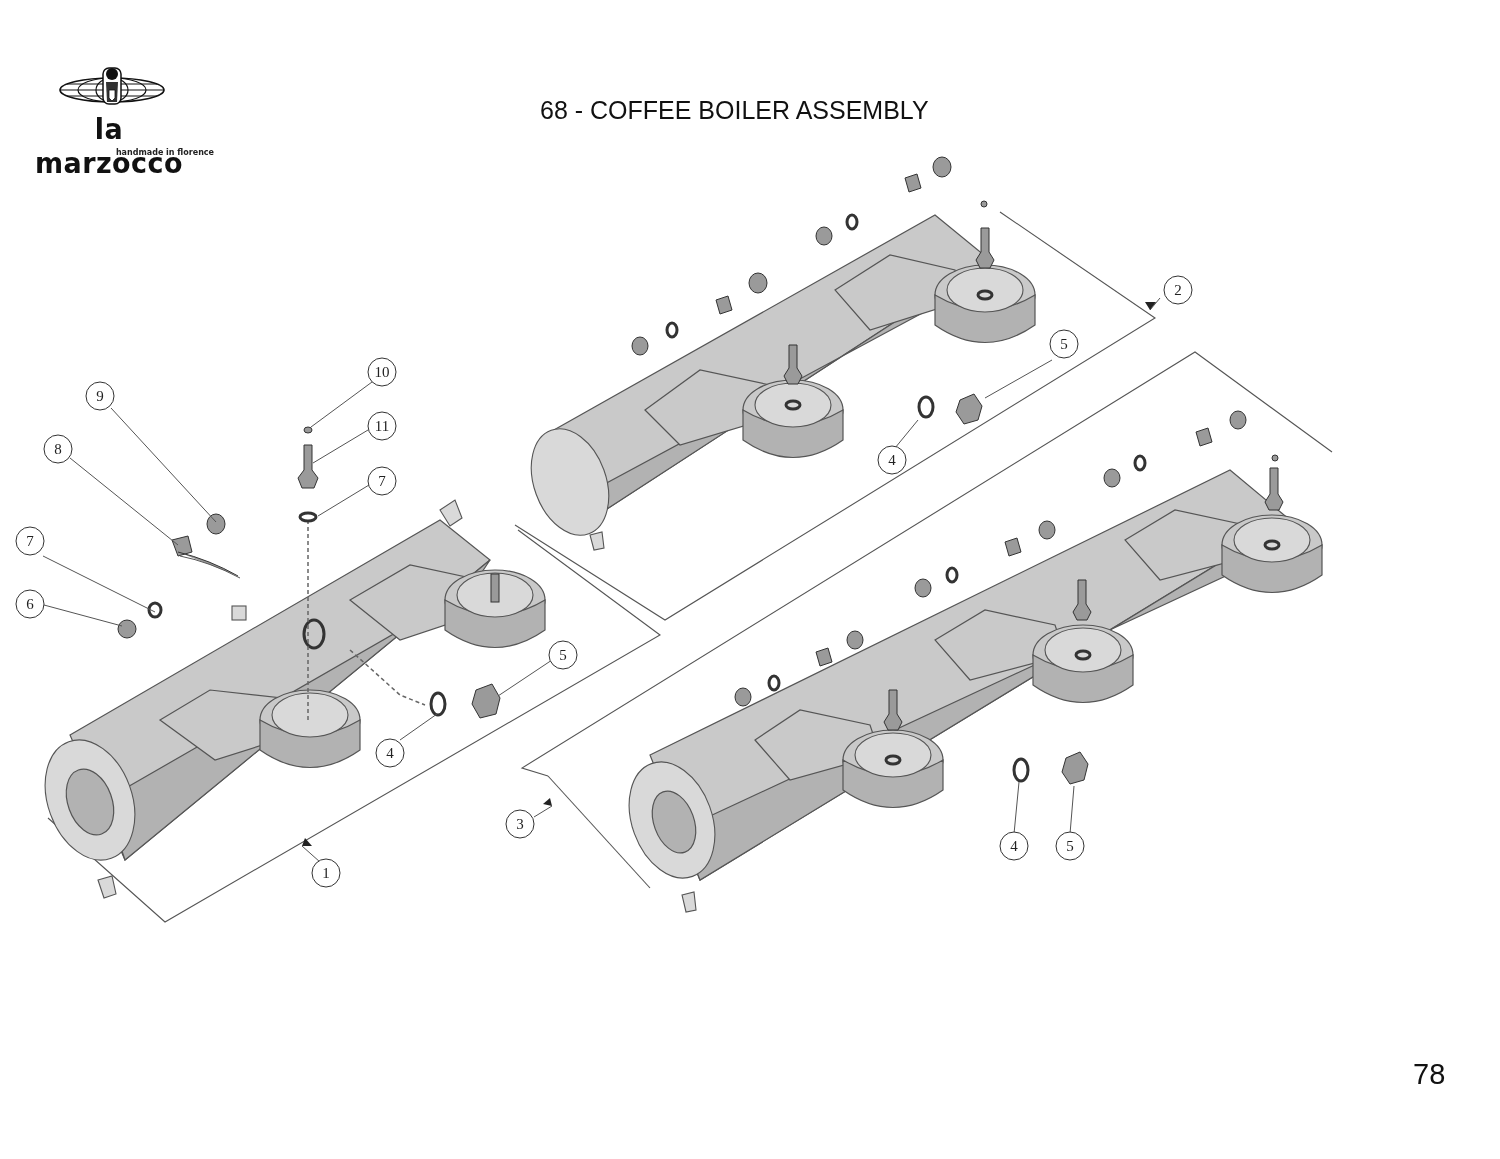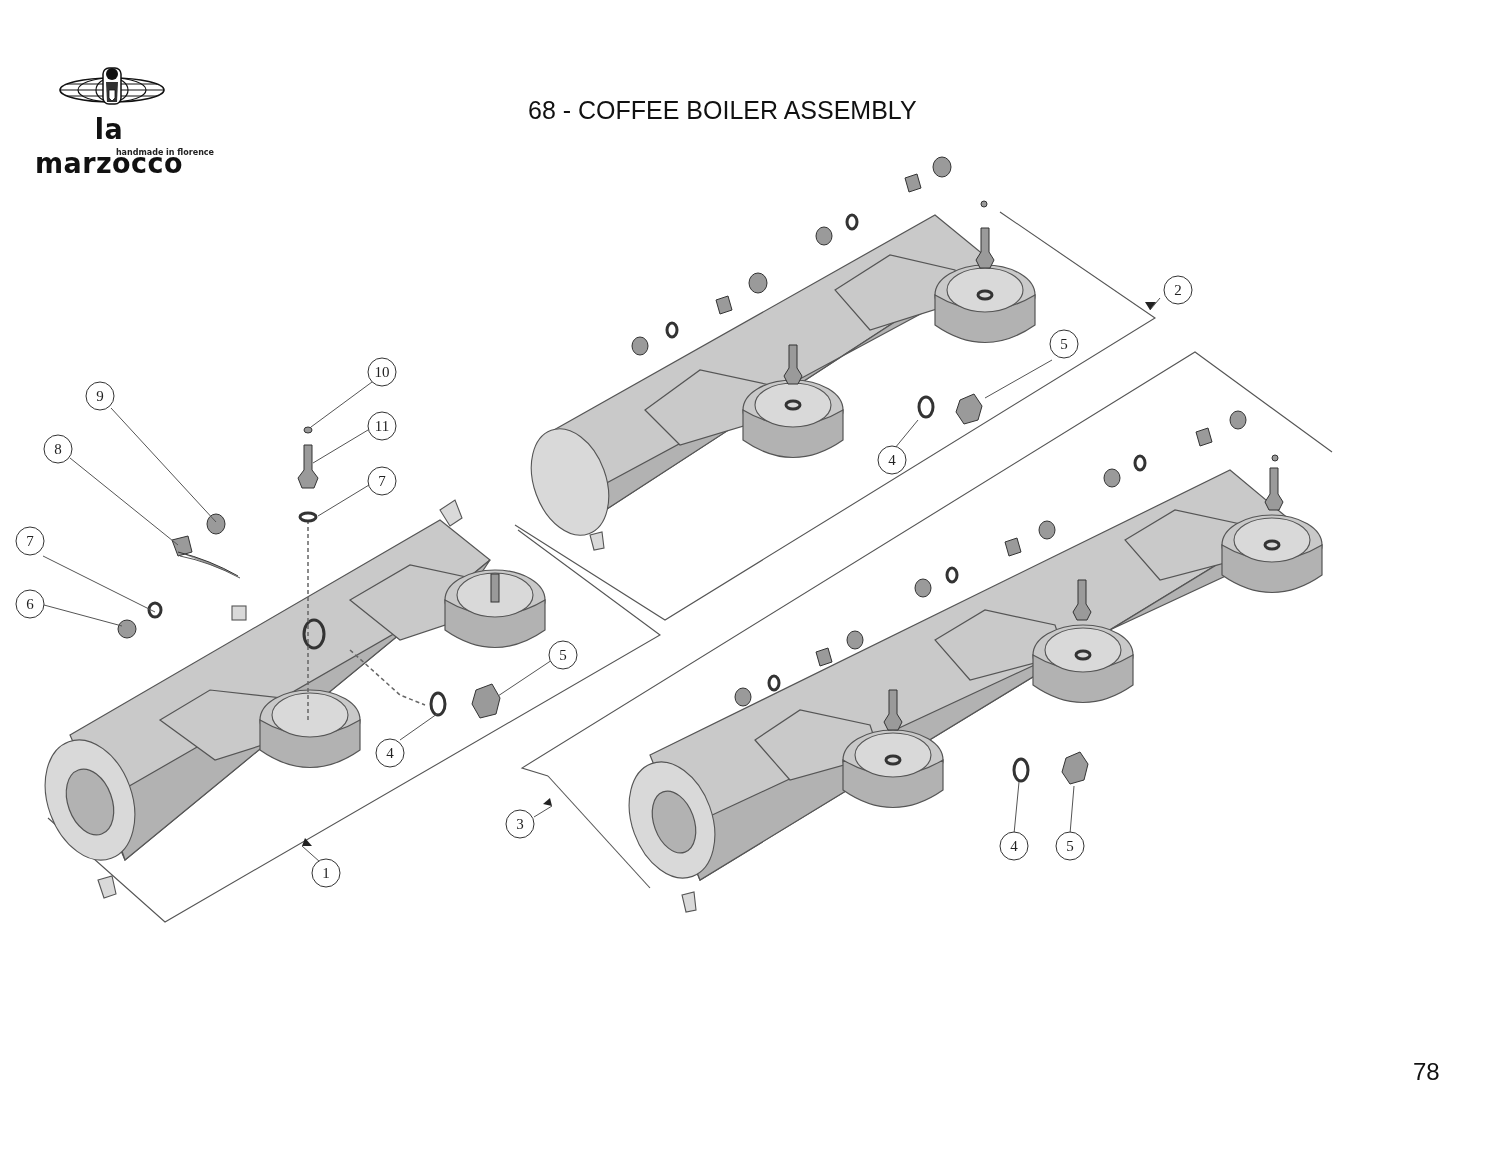--- a/index.html
+++ b/index.html
@@ -1,22 +1,22 @@
 <!DOCTYPE html>
 <html><head>
   <meta charset="utf-8">
   <style>
     html, body { margin: 0; padding: 0; background: #ffffff; }
     body { width: 1500px; height: 1159px; position: relative; overflow: hidden; font-family: "Liberation Sans", sans-serif; color: #111; }
     .logo { position: absolute; left: 12px; top: 62px; width: 200px; height: 100px; }
     .logo svg { position: absolute; left: 45px; top: 0; }
     .brand { position: absolute; left: 4px; top: 50px; width: 200px; text-align: center; font-family: "DejaVu Sans", sans-serif; font-weight: bold; font-size: 29px; letter-spacing: 0.5px; color: #111; transform: scaleX(0.93); transform-origin: left; }
     .tagline { position: absolute; left: 2px; top: 86px; width: 200px; text-align: right; font-family: "DejaVu Sans", sans-serif; font-weight: bold; font-size: 8px; color: #222; }
-    .title { position: absolute; left: 528px; top: 96px; font-size: 25px; color: #111; white-space: nowrap; }
-    .pageno { position: absolute; left: 1413px; top: 1058px; font-size: 24px; color: #111; }
+    .title { position: absolute; left: 540px; top: 96px; font-size: 25px; color: #111; white-space: nowrap; }
+    .pageno { position: absolute; left: 1413px; top: 1058px; font-size: 29px; color: #111; }
     .diagram { position: absolute; left: 0; top: 0; width: 1500px; height: 1159px; }
     .callout circle { fill: #fff; stroke: #333; stroke-width: 1; }
     .callout text { font-family: "Liberation Serif", serif; font-size: 15px; fill: #222; text-anchor: middle; dominant-baseline: central; }
     .leader { stroke: #555; stroke-width: 1; fill: none; }
     .bracket { stroke: #555; stroke-width: 1.1; fill: none; }
     .body-fill { fill: #c9c9c9; stroke: #555; stroke-width: 1.2; }
     .body-dark { fill: #b2b2b2; stroke: #555; stroke-width: 1.2; }
     .body-light { fill: #d9d9d9; stroke: #555; stroke-width: 1.1; }
     .part { fill: #9a9a9a; stroke: #333; stroke-width: 1; }
     .ring { fill: none; stroke: #333; stroke-width: 3; }

